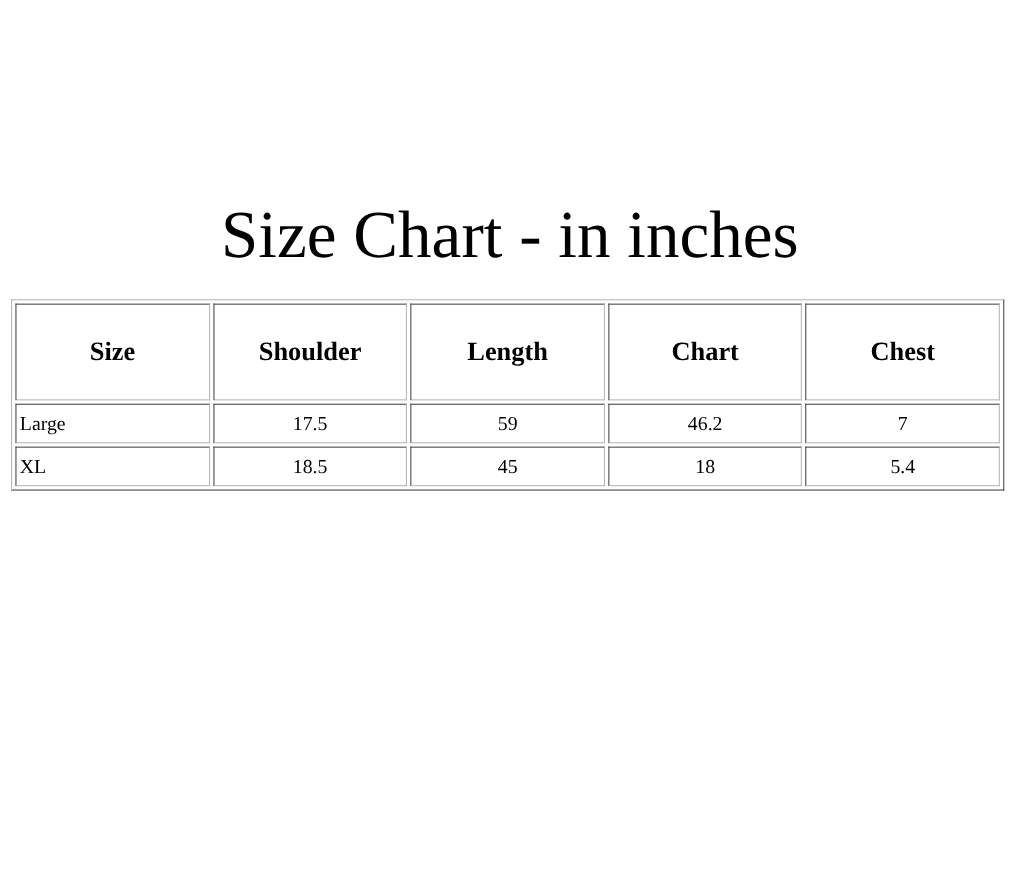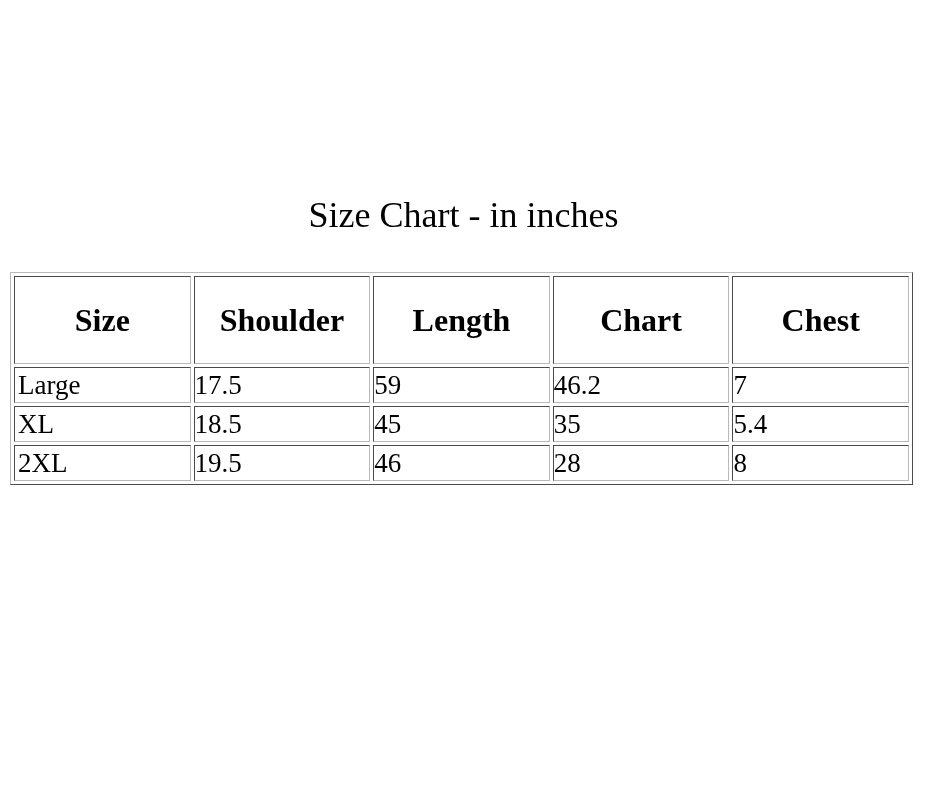--- a/index.html
+++ b/index.html
@@ -24,21 +24,21 @@
     top: 0; left: 0;
     width: 927px; height: 800px;
     background: var(--bg);
   }
   .title {
     position: absolute;
     top: 184px;
     left: 0;
     width: 927px;
     text-align: center;
-    font-size: 36px;
+    font-size: 61px;
     line-height: 62px;
     font-weight: normal;
     white-space: nowrap;
   }
   table.size-chart {
     position: absolute;
     top: 272px;
     left: 10px;
     width: 903px;
     table-layout: fixed;
@@ -55,36 +55,36 @@
     border-top: 1px solid var(--border-dark);
     border-left: 1px solid var(--border-dark);
     border-right: 1px solid var(--border-light);
     border-bottom: 1px solid var(--border-light);
     background: var(--bg);
     vertical-align: middle;
     overflow: hidden;
   }
   table.size-chart th {
     height: 88px;
-    font-size: 32px;
+    font-size: 24px;
     font-weight: bold;
     text-align: center;
     padding: 0;
   }
   table.size-chart td {
     height: 36px;
-    font-size: 27px;
+    font-size: 18px;
     padding: 0;
   }
   table.size-chart td.left {
     text-align: left;
     padding-left: 3px;
   }
   table.size-chart td.center {
-    text-align: left;
+    text-align: center;
   }
 </style>
 </head>
 <body>
 
 <div class="page">
   <div class="title">Size Chart - in inches</div>
 
   <table class="size-chart">
     <thead>
@@ -101,25 +101,18 @@
           <td class="left">Large</td>
           <td class="center">17.5</td>
           <td class="center">59</td>
           <td class="center">46.2</td>
           <td class="center">7</td>
         </tr>
         <tr>
           <td class="left">XL</td>
           <td class="center">18.5</td>
           <td class="center">45</td>
-          <td class="center">35</td>
+          <td class="center">18</td>
           <td class="center">5.4</td>
-        </tr>
-        <tr>
-          <td class="left">2XL</td>
-          <td class="center">19.5</td>
-          <td class="center">46</td>
-          <td class="center">28</td>
-          <td class="center">8</td>
         </tr>
       </tbody>
   </table>
 </div>
 
 </body></html>

